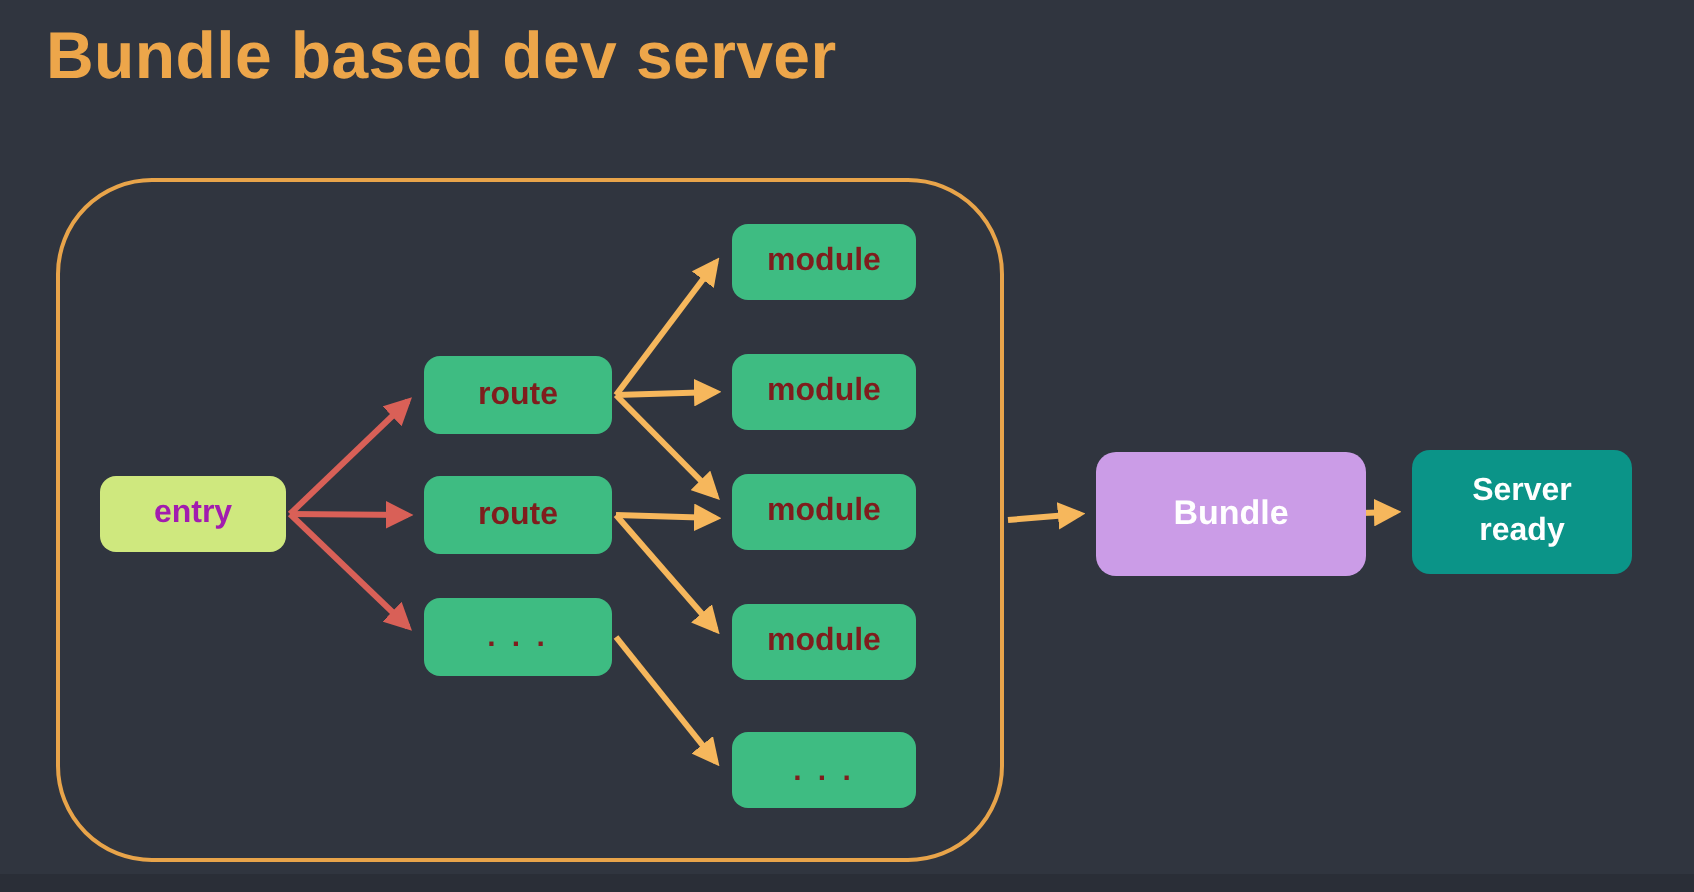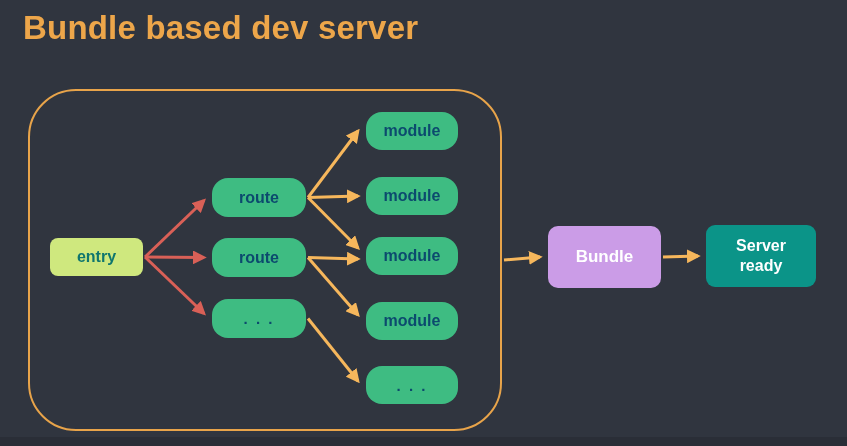--- a/index.html
+++ b/index.html
@@ -48,22 +48,22 @@
     position: absolute;
     display: flex;
     align-items: center;
     justify-content: center;
     box-sizing: border-box;
     border-radius: 8px;
     font-size: 16px;
     font-weight: 700;
     text-align: center;
   }
-  .node.entry   { background: #cfe87e; color: #0f766e; }
-  .node.green   { background: #3ebc82; color: #0c4a6e; border-radius: 16px; }
+  .node.entry   { background: #cfe87e; color: #a21caf; }
+  .node.green   { background: #3ebc82; color: #7f1d1d; }
   .node.dots    { letter-spacing: 2px; font-size: 15px; }
   .node.bundle  { background: #cb9ce7; color: #ffffff; font-size: 17px; border-radius: 10px; }
   .node.server  { background: #0b9488; color: #ffffff; border-radius: 9px; line-height: 1.25; }
   .node.server .wrap-label { display: block; width: 78px; }
   .bottom-edge {
     position: absolute;
     left: 0;
     bottom: 0;
     width: 100%;
     height: 9px;
@@ -112,21 +112,21 @@
   <div class="node green" style="left:366px; top:112px; width:92px; height:38px">module</div>
 
   <div class="node green" style="left:366px; top:177px; width:92px; height:38px">module</div>
 
   <div class="node green" style="left:366px; top:237px; width:92px; height:38px">module</div>
 
   <div class="node green" style="left:366px; top:302px; width:92px; height:38px">module</div>
 
   <div class="node green dots" style="left:366px; top:366px; width:92px; height:38px">. . .</div>
 
-  <div class="node bundle" style="left:548px; top:226px; width:113px; height:62px">Bundle</div>
+  <div class="node bundle" style="left:548px; top:226px; width:135px; height:62px">Bundle</div>
 
   <div class="node server" style="left:706px; top:225px; width:110px; height:62px">
     <span class="wrap-label">Server ready</span>
   </div>
 
   <div class="bottom-edge"></div>
 
 </div>
 
 </body></html>

